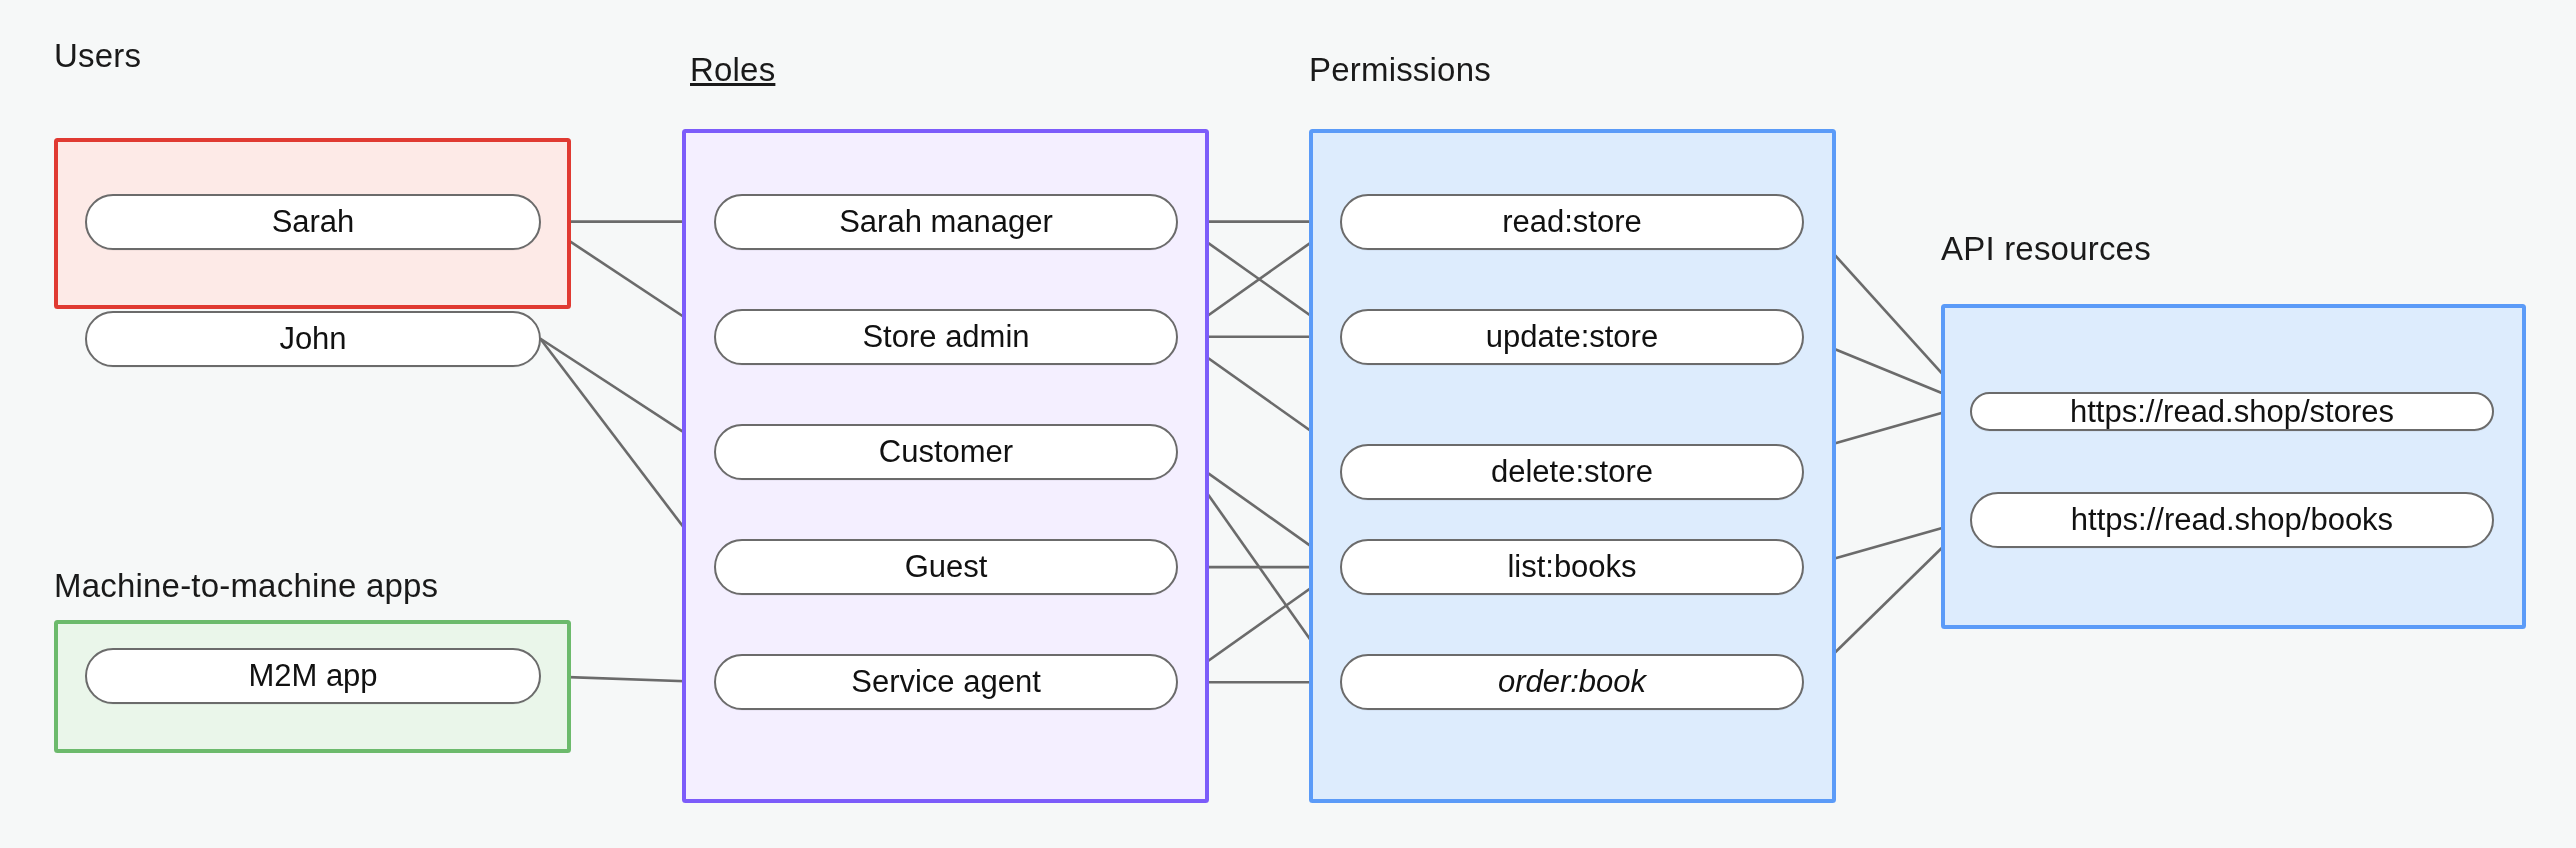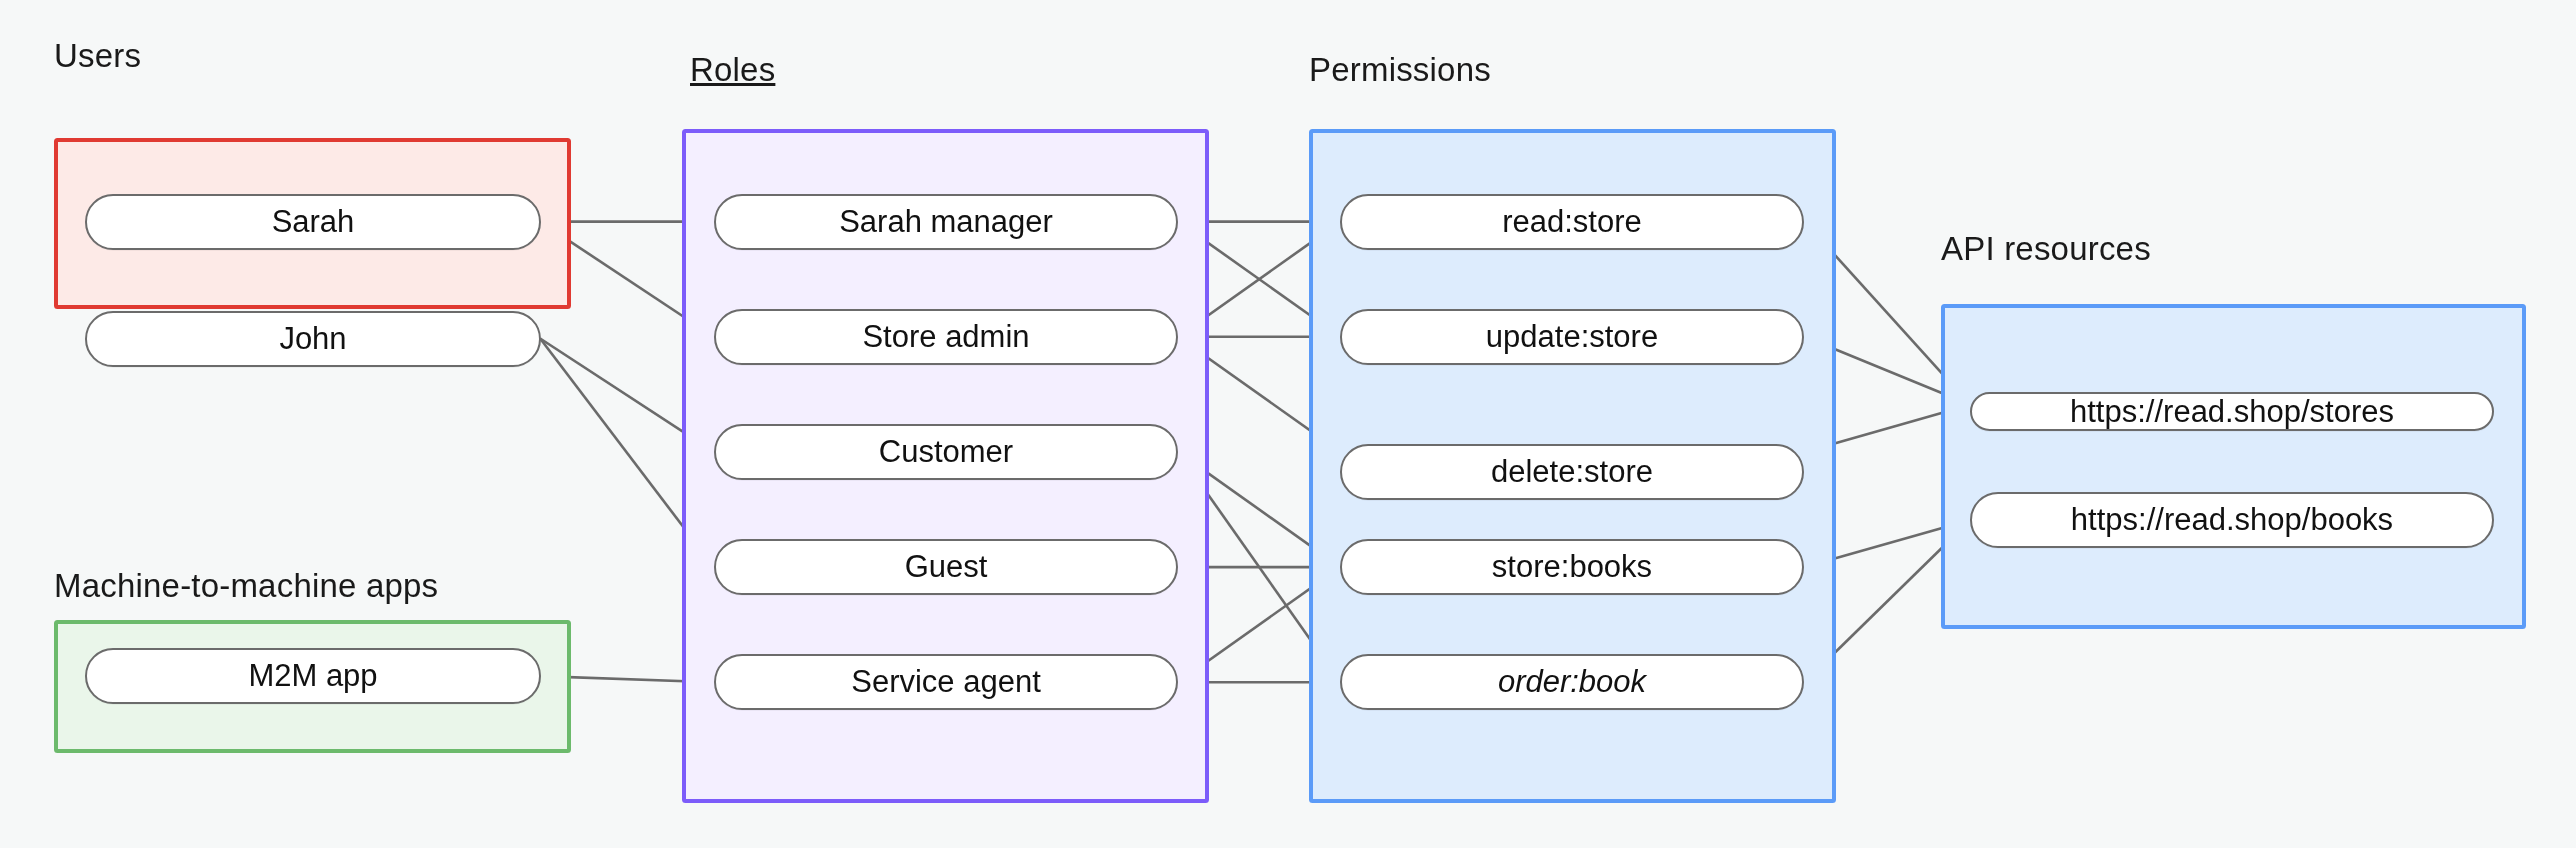--- a/index.html
+++ b/index.html
@@ -92,21 +92,21 @@
       <div class="node" style="left: 714px; top: 194px; width: 464px; height: 56px;">Sarah manager</div>
       <div class="node" style="left: 714px; top: 309px; width: 464px; height: 56px;">Store admin</div>
       <div class="node" style="left: 714px; top: 424px; width: 464px; height: 56px;">Customer</div>
       <div class="node" style="left: 714px; top: 539px; width: 464px; height: 56px;">Guest</div>
       <div class="node" style="left: 714px; top: 654px; width: 464px; height: 56px;">Service agent</div>
       <div class="group-label" style="left: 1309px; top: 51px;">Permissions</div>
       <div class="group-box" style="left: 1309px; top: 129px; width: 527px; height: 674px; border-color: rgb(91, 155, 248); background: rgb(221, 236, 253);"></div>
       <div class="node" style="left: 1340px; top: 194px; width: 464px; height: 56px;">read:store</div>
       <div class="node" style="left: 1340px; top: 309px; width: 464px; height: 56px;">update:store</div>
       <div class="node" style="left: 1340px; top: 424px; width: 464px; height: 56px; margin-top: 20px;">delete:store</div>
-      <div class="node" style="left: 1340px; top: 539px; width: 464px; height: 56px;">store:books</div>
+      <div class="node" style="left: 1340px; top: 539px; width: 464px; height: 56px;">list:books</div>
       <div class="node" style="left: 1340px; top: 654px; width: 464px; height: 56px; font-style: italic;">order:book</div>
       <div class="group-label" style="left: 1941px; top: 230px;">API resources</div>
       <div class="group-box" style="left: 1941px; top: 304px; width: 585px; height: 325px; border-color: rgb(91, 155, 248); background: rgb(221, 236, 253);"></div>
       <div class="node" style="left: 1970px; top: 392px; width: 524px; height: 39px;">https://read.shop/stores</div>
       <div class="node" style="left: 1970px; top: 492px; width: 524px; height: 56px;">https://read.shop/books</div>
     </div>
 </div>
 
 
 </body></html>

